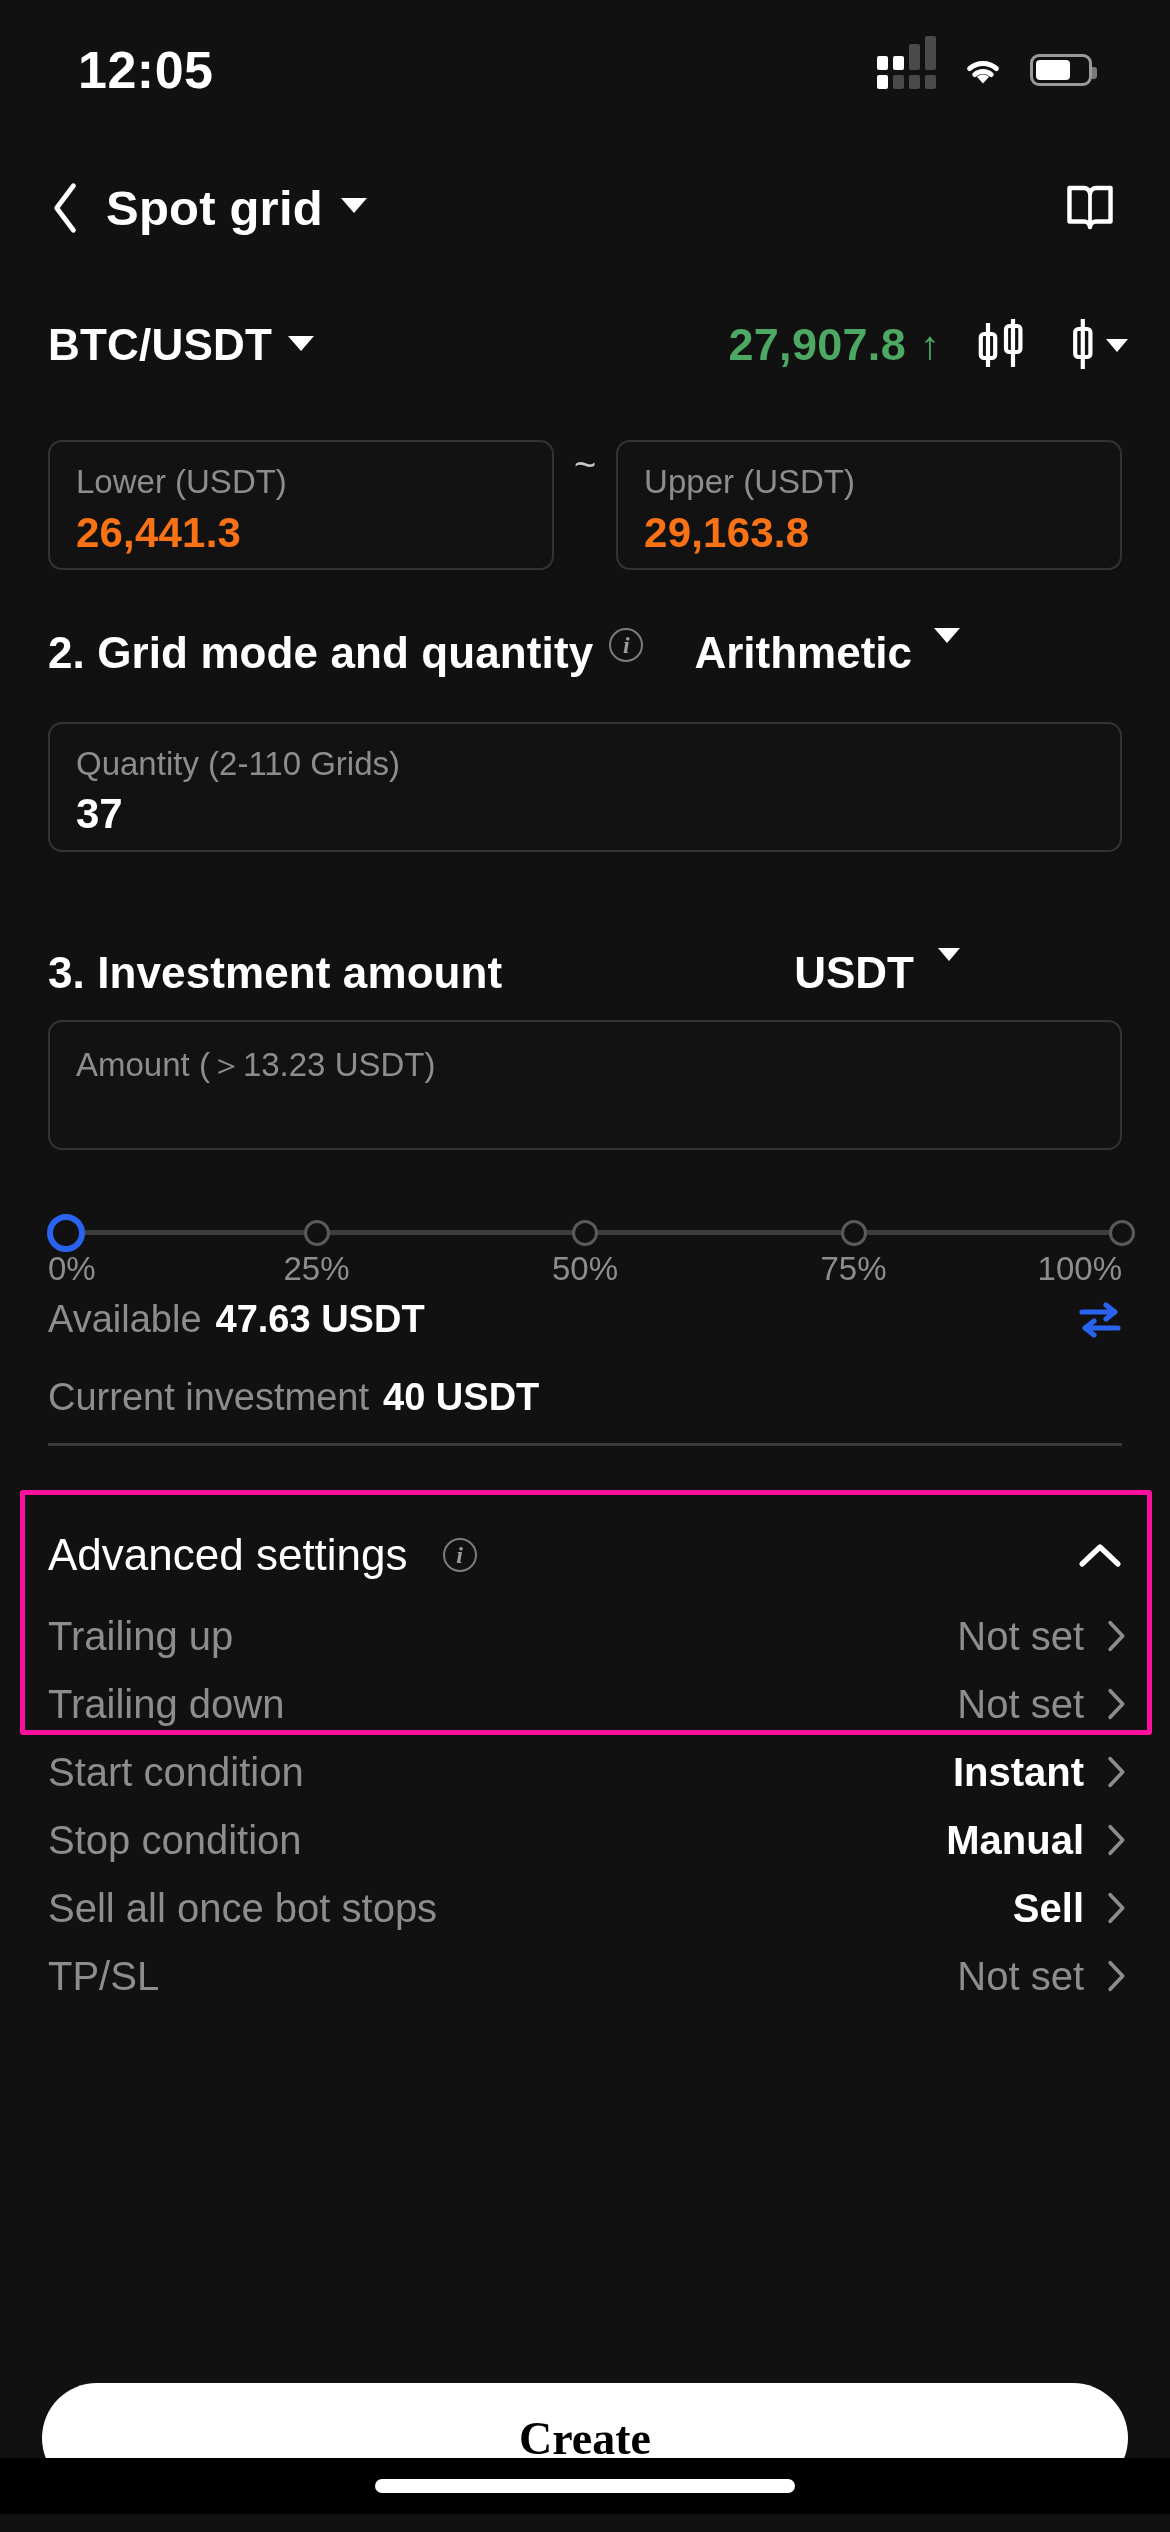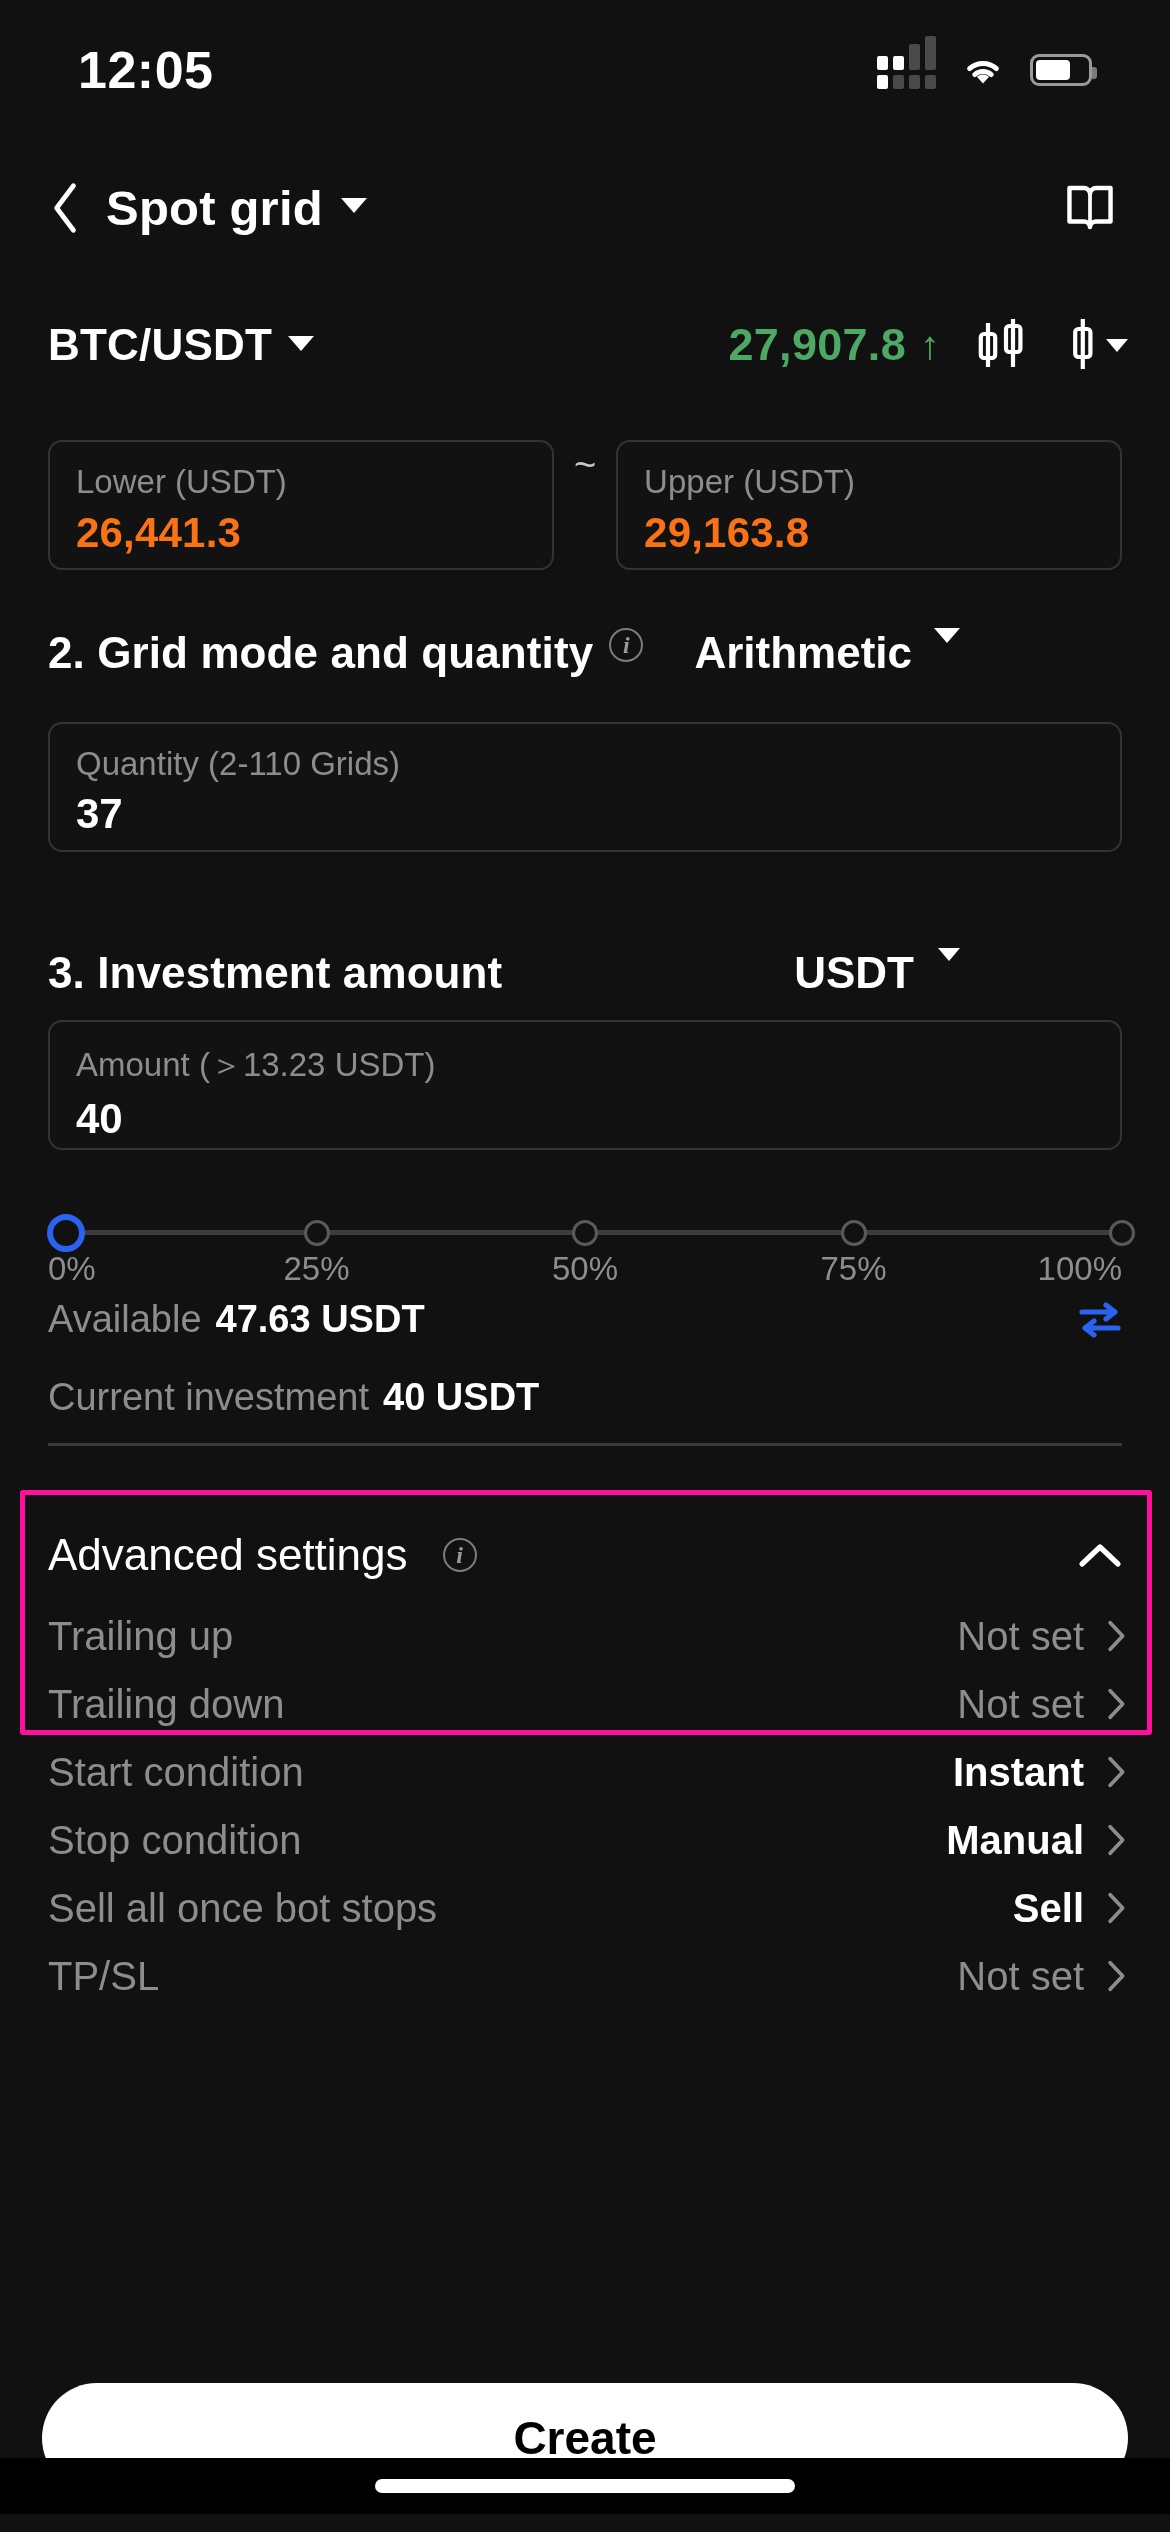--- a/index.html
+++ b/index.html
@@ -191,21 +191,21 @@
   .set-val { font-size:40px; font-weight:600; }
   .set-val.set { color:#ffffff; }
   .set-val.unset { color:#8d8d8d; font-weight:500; }
   .chev-right { margin-left:22px; width:20px; height:34px; }
 
   
   .create-btn {
     position:absolute; left:42px; top:2374px; width:1086px; height:110px;
     background:#ffffff; border-radius:56px; border:none;
     color:#000000; font-size:46px; font-weight:600;
-    font-family:Liberation Sans, sans-serif;
+    font-family:Liberation Serif, serif;
     display:flex; align-items:center; justify-content:center;
     top:2383px;
   }
 
   
   .home-bar-area {
     position:absolute; left:0; bottom:18px; width:1170px; height:56px;
     background:#000000; display:flex; align-items:center; justify-content:center;
   }
   .home-ind { width:420px; height:14px; background:#ffffff; border-radius:8px; }
@@ -317,21 +317,20 @@
 
   <div class="sec-head" style="top:948px">
     <span class="sec-title">3. Investment amount</span>
     <div class="sec-spacer"></div>
     <span class="sec-value">USDT</span>
     <span class="caret sm" style="margin-left:24px"></span>
   </div>
 
   <div class="wide-field" style="top:1020px">
     <div class="lbl">Amount (＞13.23 USDT)</div>
-    <div class="val">40</div>
   </div>
 
   <div class="slider-wrap">
     <div class="slider-track"></div>
     <div class="tick" style="left:25%"></div>
     <div class="tick" style="left:50%"></div>
     <div class="tick" style="left:75%"></div>
     <div class="tick" style="left:100%"></div>
     <div class="thumb"></div>
   </div>

